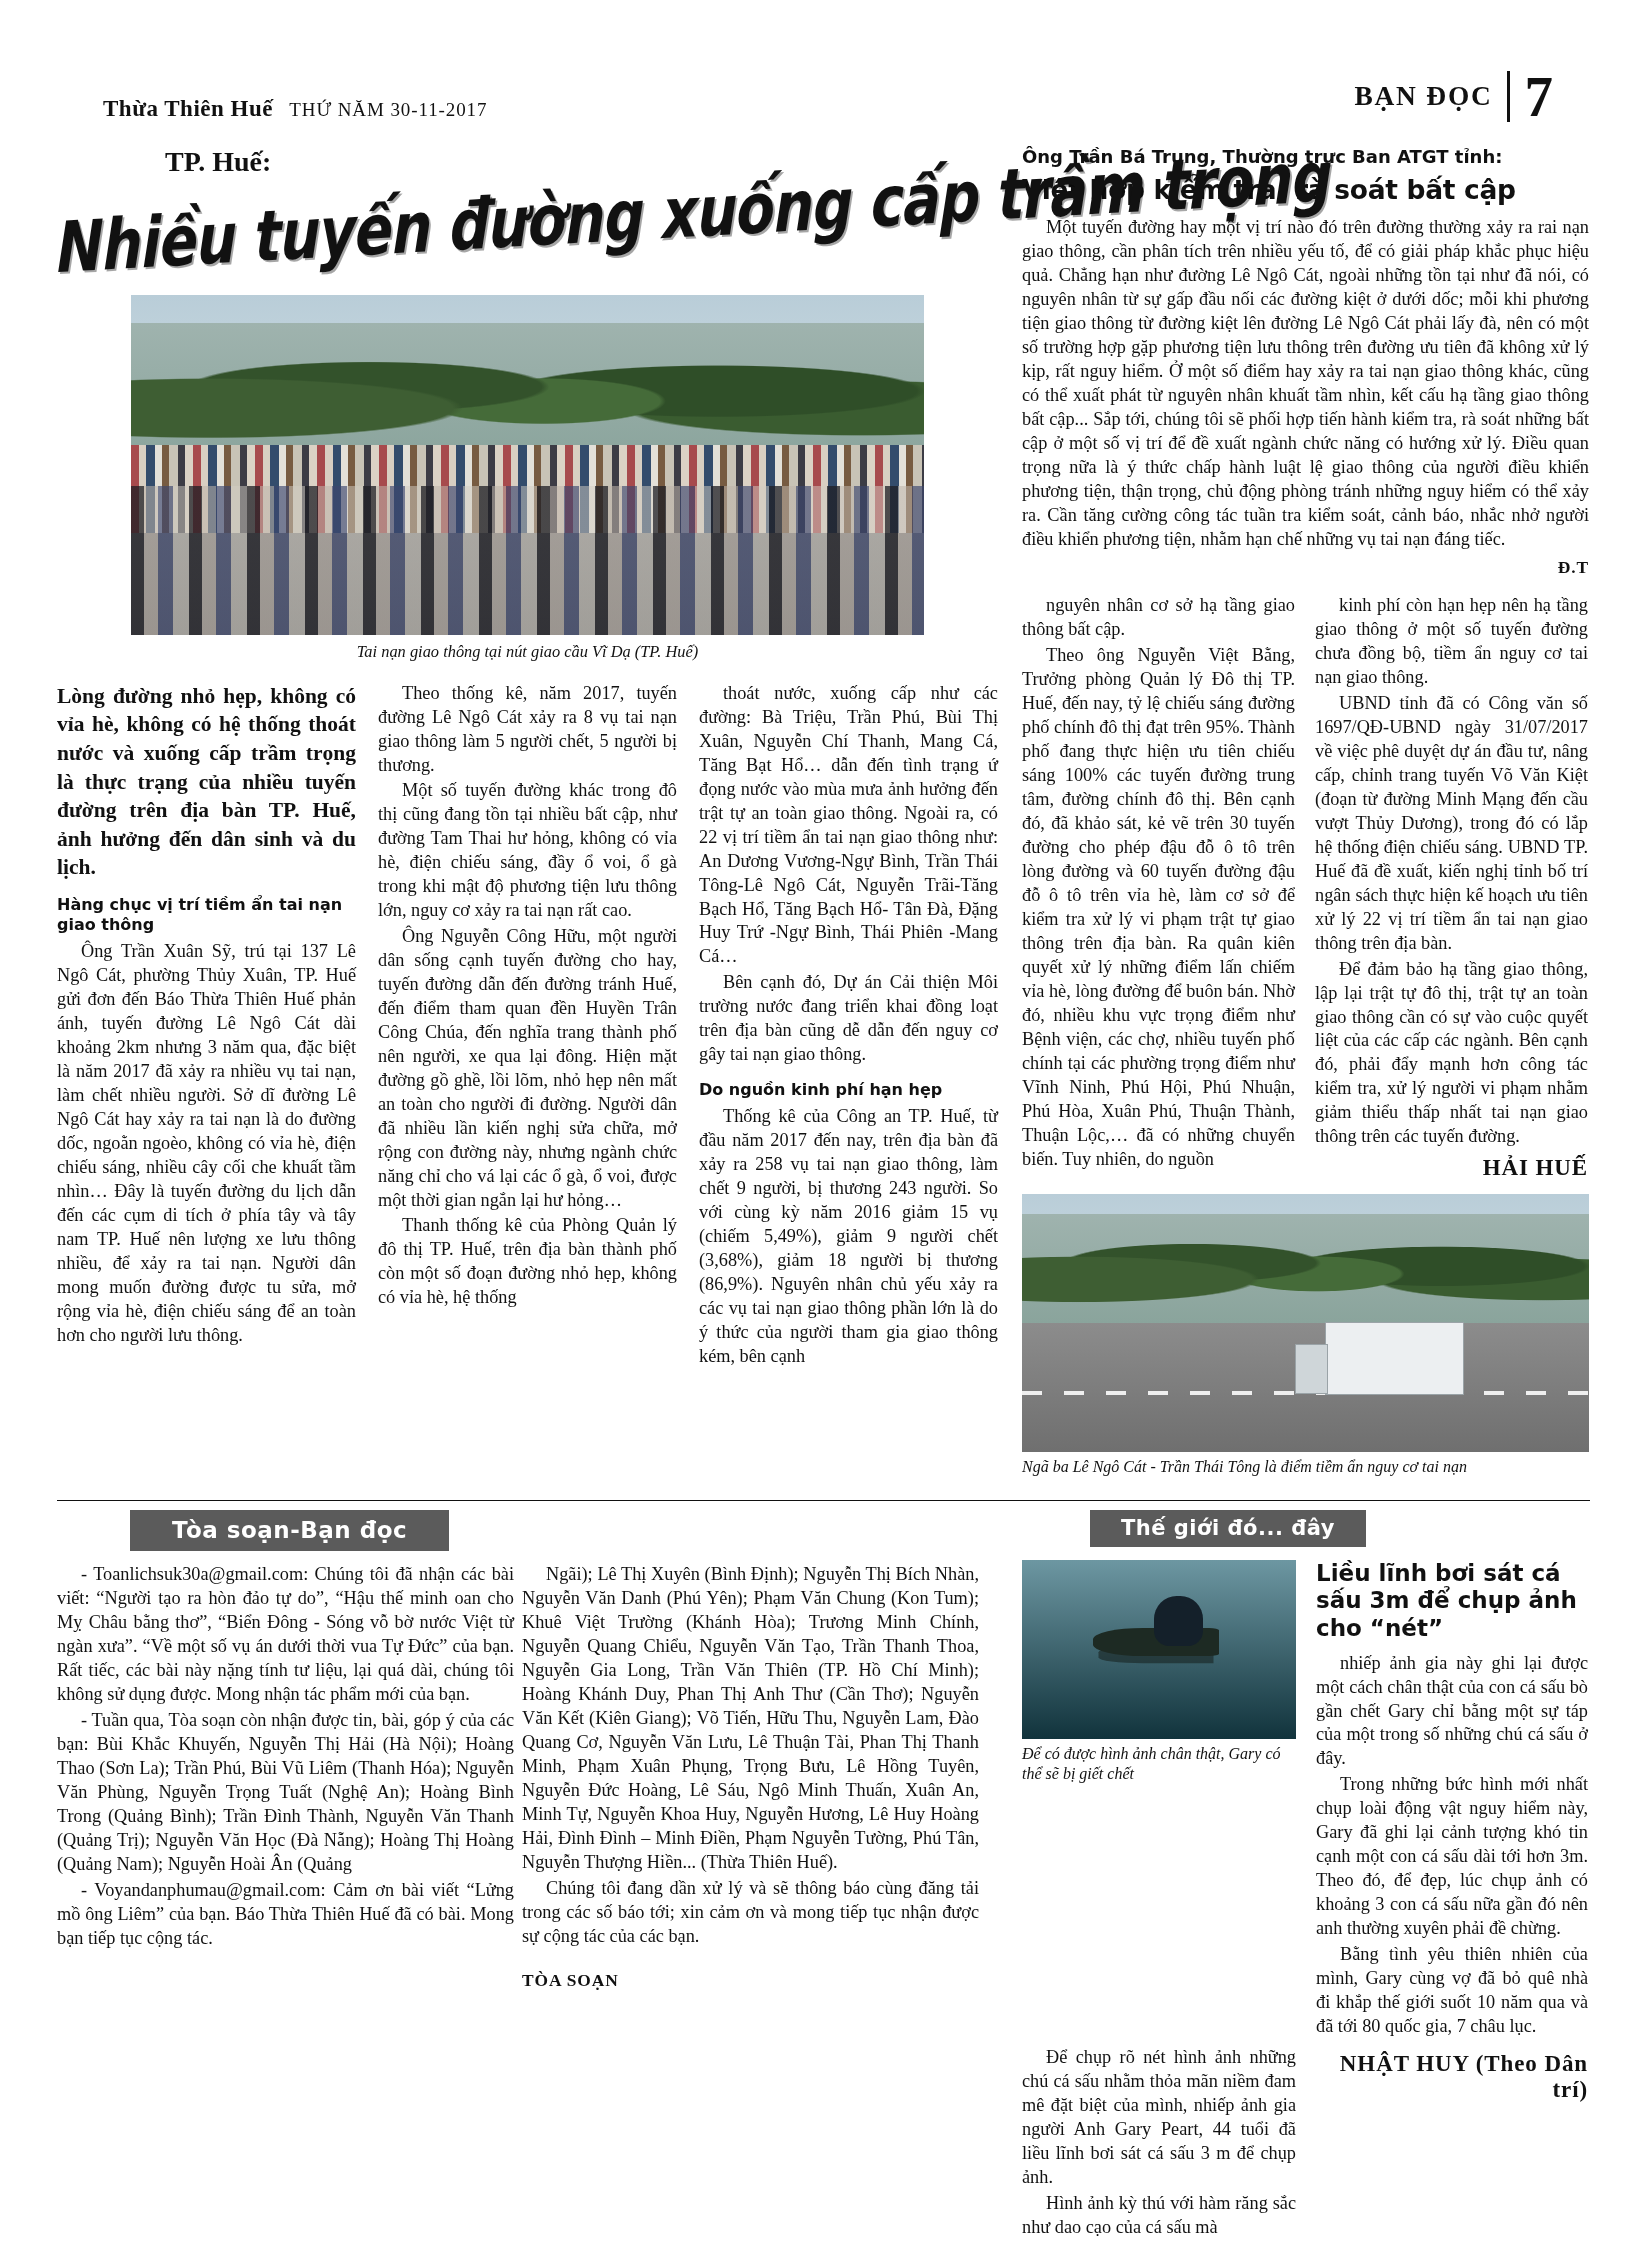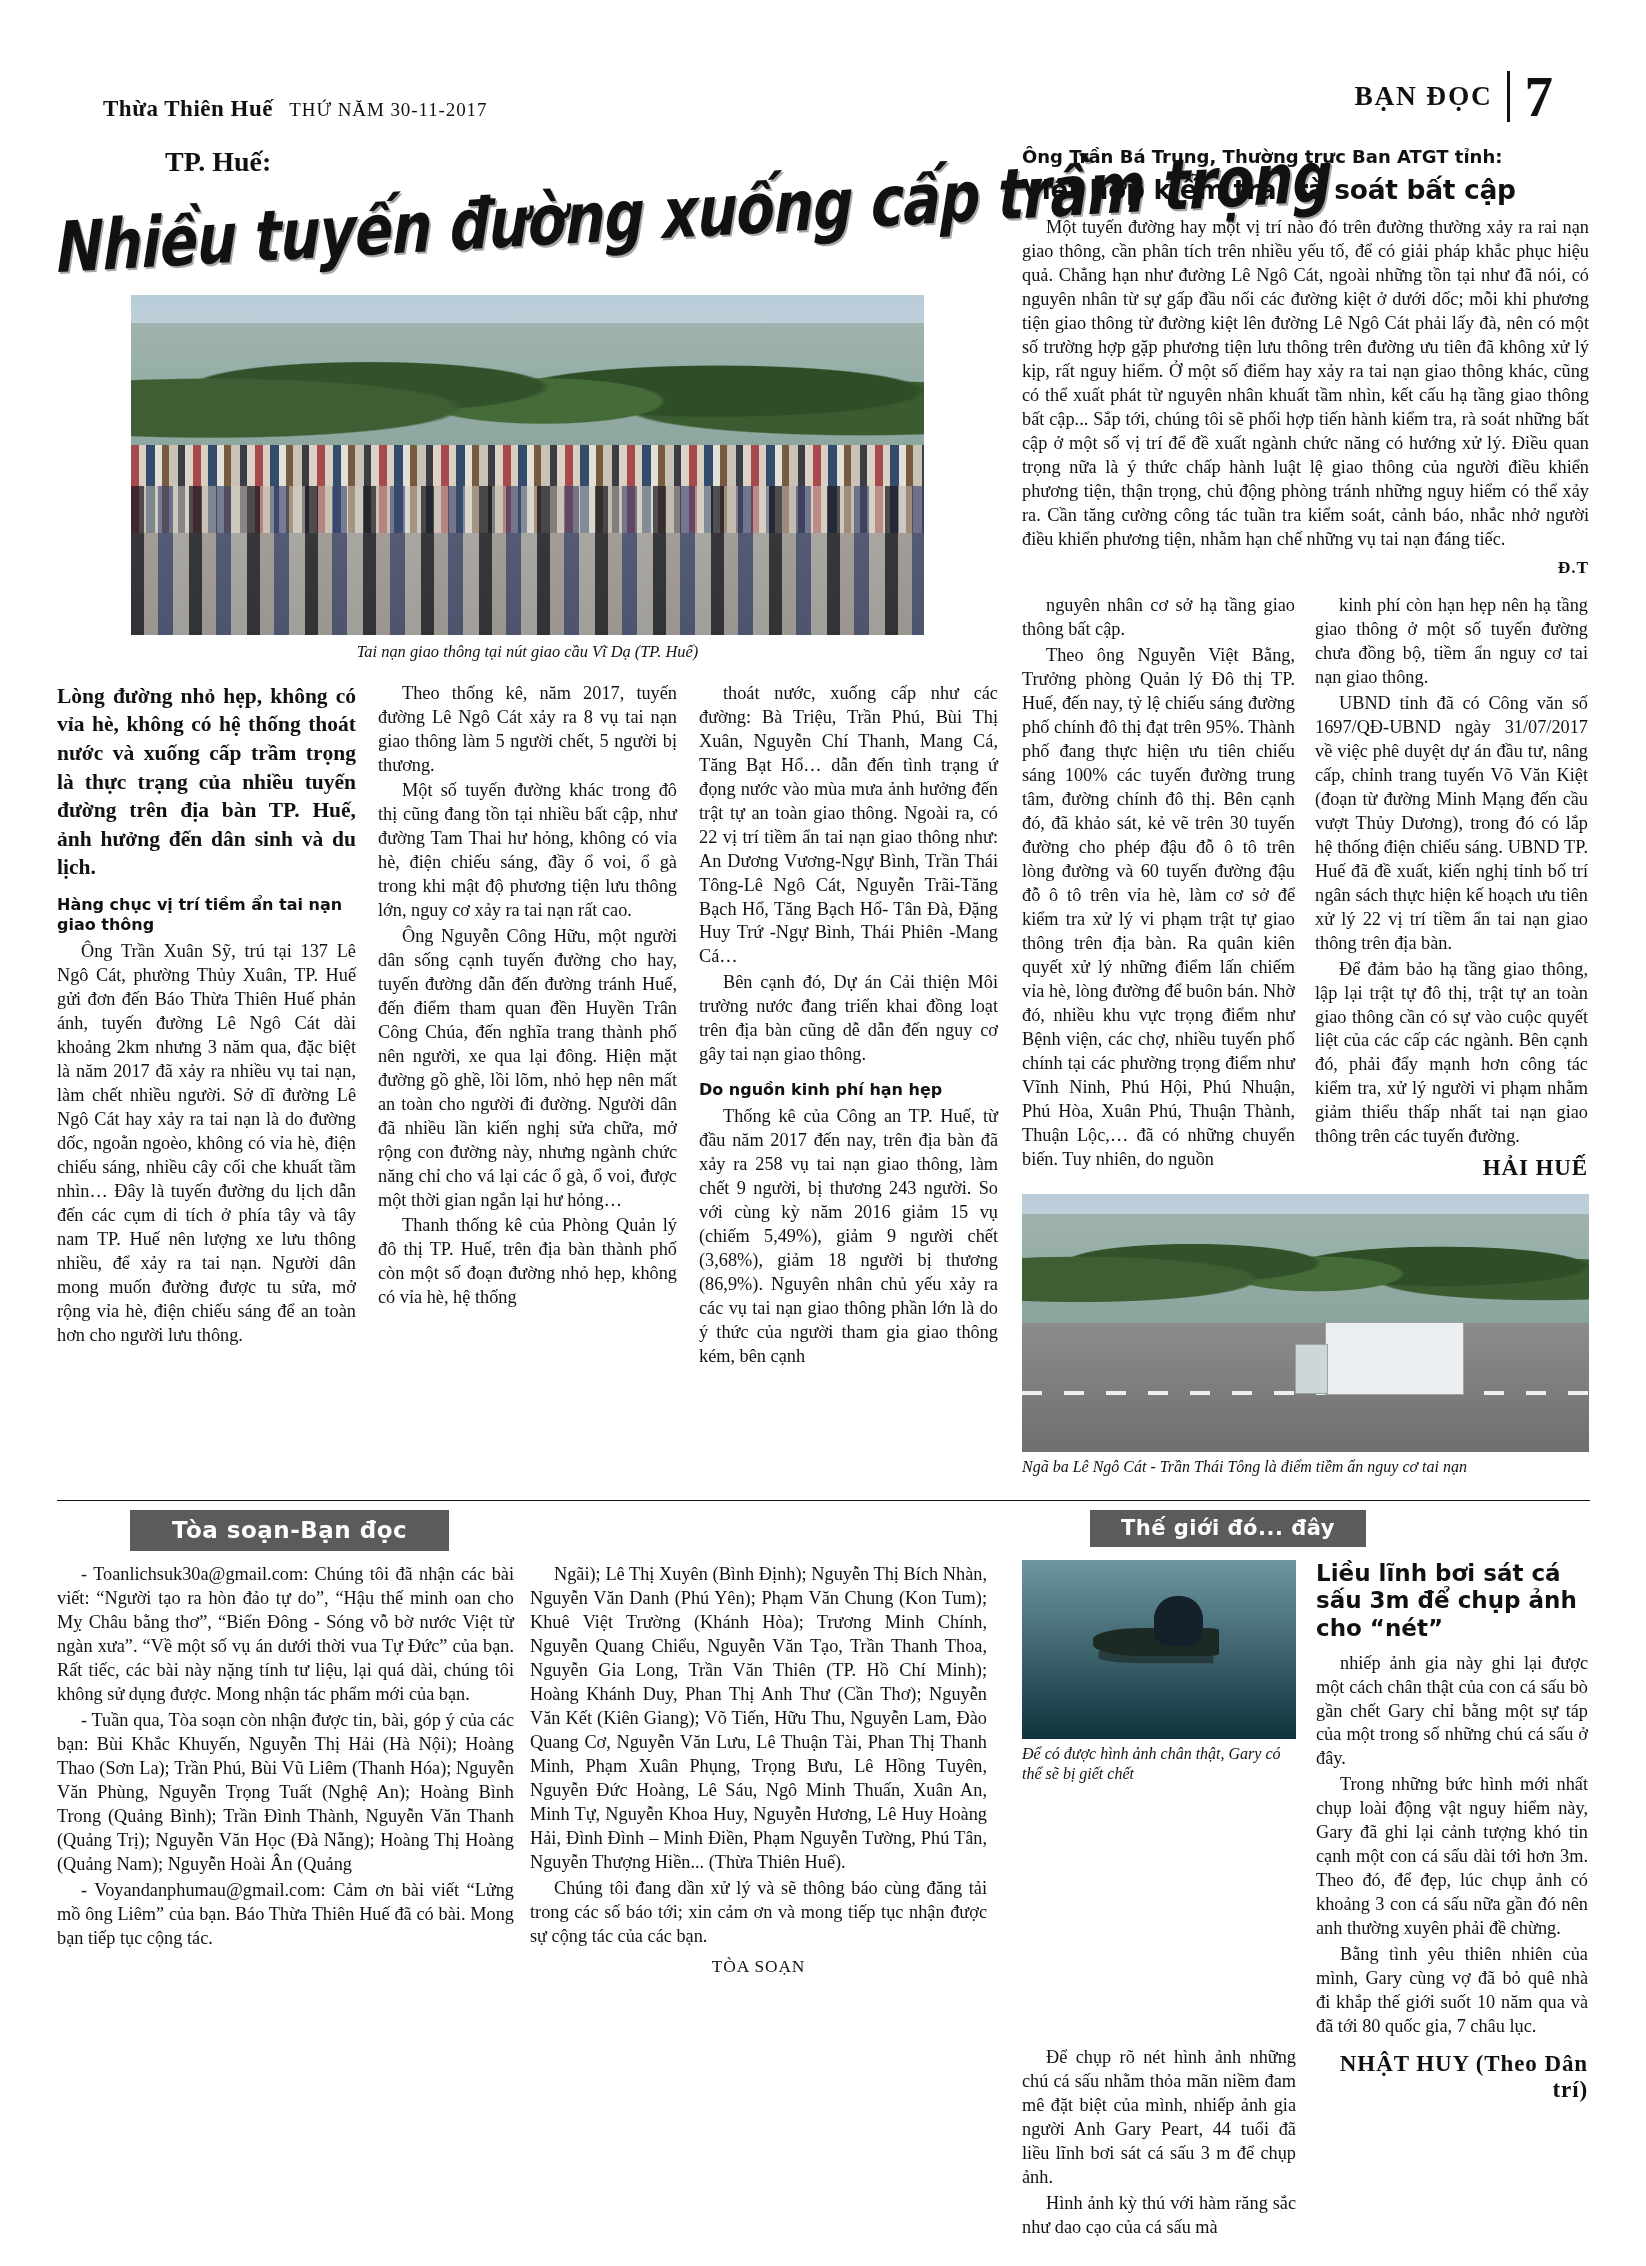--- a/index.html
+++ b/index.html
@@ -197,24 +197,24 @@
     margin:9.1px 0 12.8px 73px;
     letter-spacing:0.5px;
   }
   .banner.small {
     font-size:21px;
     padding:5.5px 31px 7.3px 31px;
     margin-left:68px;
   }
   .cols2 {
     display:flex;
-    gap:16px;
+    gap:8px;
   }
   .col2 { width:457px; }
-  .sig-center { text-align:center; font-weight:normal; font-size:17.4px; letter-spacing:0.9px; margin-top:7px;}
+  .sig-center { text-align:left; font-weight:bold; font-size:17.4px; letter-spacing:0.9px; margin-top:21px;}
 
   .br-top { display:flex; gap:20px; }
   .br-left { width:274px; }
   .br-right { width:272px; }
   .headline-right {
     font-family:"DejaVu Sans", sans-serif;
     font-weight:bold;
     font-size:23px;
     line-height:1.2;
     margin-bottom:9.1px;

